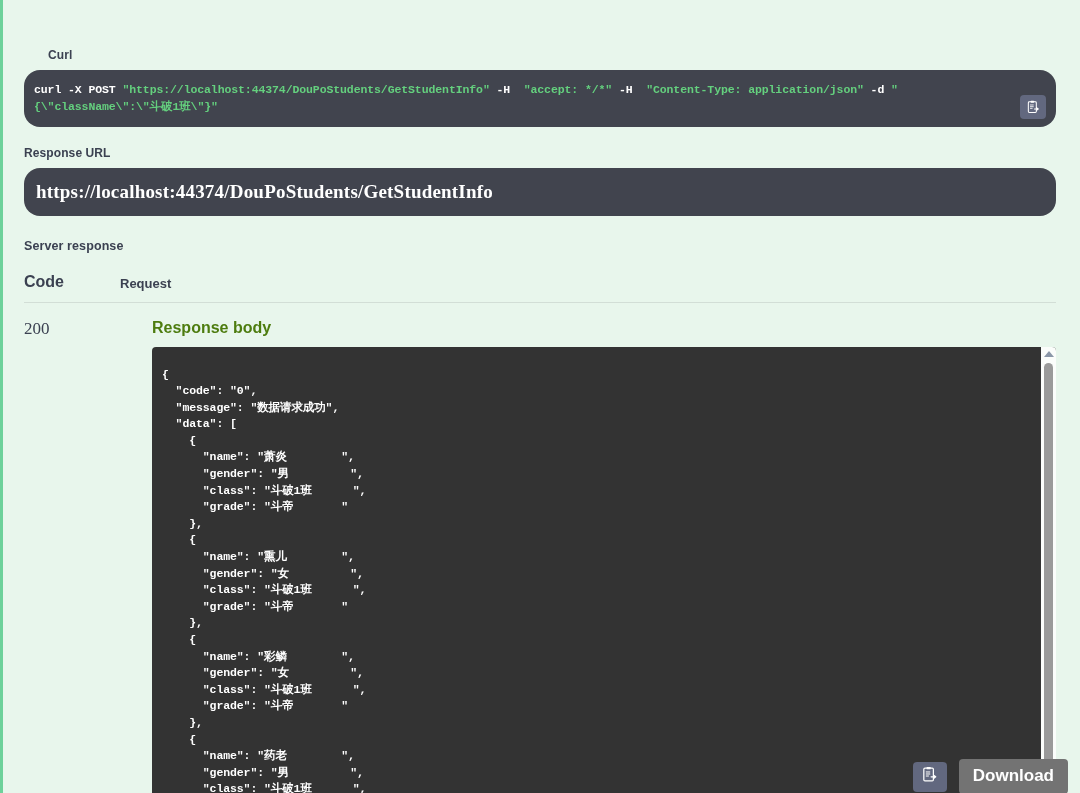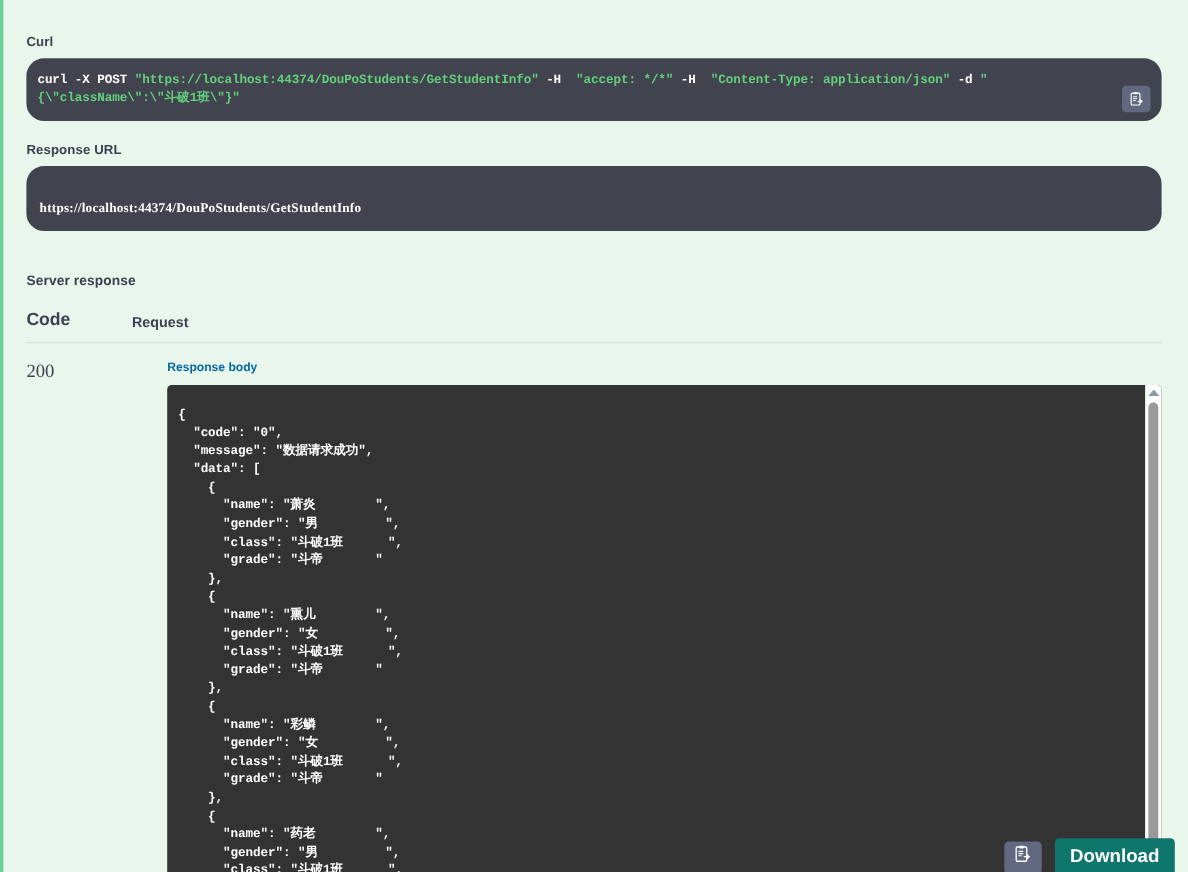--- a/index.html
+++ b/index.html
@@ -27,23 +27,23 @@
     padding: 0 24px 0 21px;
   }
 
   
   .section-label {
     font-size: 12px;
     font-weight: bold;
     color: #3b4151;
     letter-spacing: .1px;
   }
-  .curl-label { padding-top: 31px; }
+  .curl-label { padding-top: 48px; margin-left: 24px; }
   .requrl-label { padding-top: 19px; }
-  .serverresp-label { padding-top: 38px; font-size: 12.5px; }
+  .serverresp-label { padding-top: 23px; font-size: 12.5px; }
 
   
   .code-block {
     position: relative;
     margin-top: 8px;
     background: #41444e;
     border-radius: 16px;
     color: #ffffff;
     font-family: "Liberation Mono", "DejaVu Sans Mono", monospace;
   }
@@ -75,26 +75,25 @@
     cursor: pointer;
   }
   .copy-btn svg { display: block; }
 
   .url-block {
     padding: 13px 14px 13px 12px;
     margin-top: 8px;
   }
   .url-text {
     font-family: "Liberation Serif", "DejaVu Serif", serif;
-    font-size: 12px;
+    font-size: 19px;
     font-weight: bold;
     color: #ffffff;
     letter-spacing: .2px;
     white-space: nowrap;
-    margin-top: 18px;
   }
 
   
   .resp-table { margin-top: 20px; }
   .resp-head {
     display: flex;
     padding-bottom: 11px;
     border-bottom: 1px solid #d2ded6;
   }
   .col-code {
@@ -118,23 +117,23 @@
   .status-code {
     width: 96px;
     flex: 0 0 96px;
     font-size: 17px;
     color: #3b4151;
     font-weight: normal;
     font-family: "Liberation Serif", "DejaVu Serif", serif;
   }
   .detail-col { flex: 1 1 auto; min-width: 0; }
   .detail-title {
-    font-size: 11px;
-    font-weight: bold;
-    color: #0369a1;
+    font-size: 16px;
+    font-weight: bold;
+    color: #4d7c0f;
     margin-bottom: 10px;
   }
 
   
   .body-wrap {
     position: relative;
     background: #333333;
     border-radius: 4px;
     height: 458px;
     box-sizing: border-box;
@@ -205,21 +204,21 @@
     width: 34px;
     height: 30px;
     border-radius: 4px;
     background: #62687f;
     display: flex;
     align-items: center;
     justify-content: center;
     cursor: pointer;
   }
   .download-btn {
-    background: #0f766e;
+    background: #737373;
     color: #ffffff;
     font-size: 17px;
     font-weight: bold;
     padding: 7px 14px 8px 14px;
     border-radius: 4px;
     border: none;
     white-space: nowrap;
     cursor: pointer;
     font-family: "Liberation Sans", sans-serif;
   }

